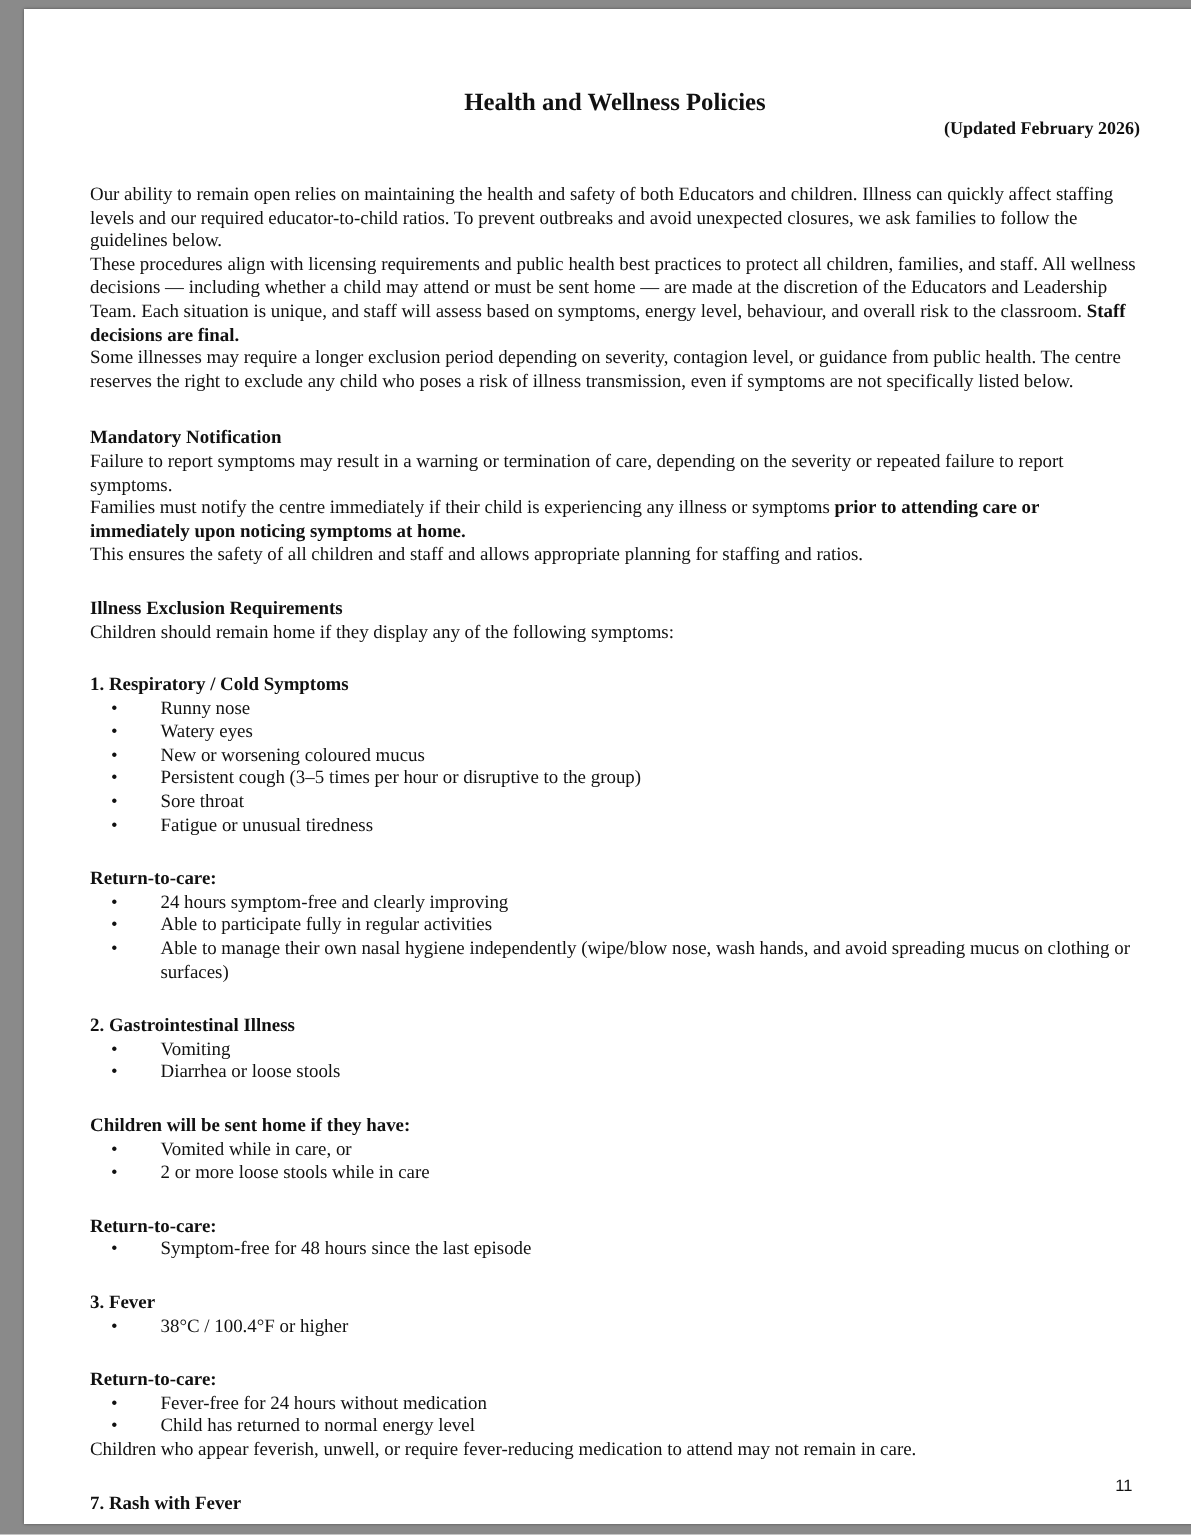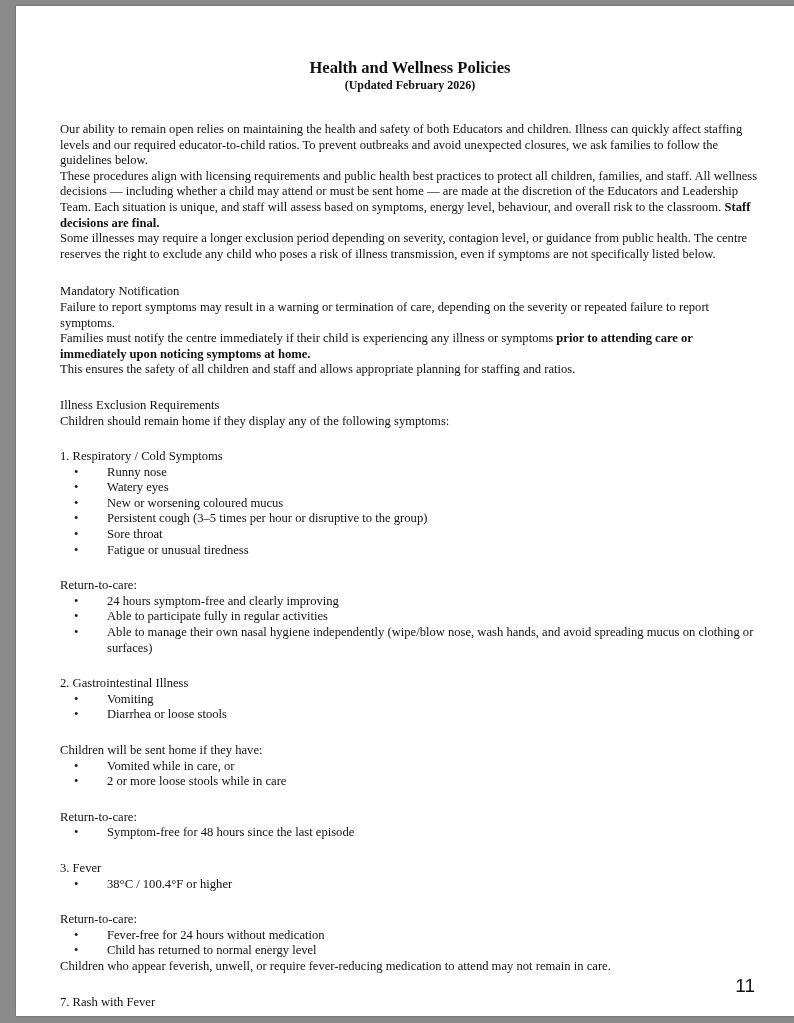--- a/index.html
+++ b/index.html
@@ -26,47 +26,47 @@
     color: #111;
   }
   .title {
     text-align: center;
     font-weight: bold;
     font-size: 16.5px;
     line-height: 20px;
     margin: 0;
   }
   .subtitle {
-    text-align: center;
+    text-align: right;
     font-weight: bold;
     font-size: 12px;
     line-height: 15px;
     margin: 0 0 29px 0;
   }
   p { margin: 0; }
   .section { margin-top: 16px; }
-  .heading { font-weight: normal; margin-top: 20px; }
+  .heading { font-weight: bold; margin-top: 20px; }
   b { font-weight: bold; }
   ul.bullets {
     list-style: none;
     margin: 0; padding: 0;
   }
   ul.bullets li {
     position: relative;
     padding-left: 47px;
   }
   ul.bullets li .dot {
     position: absolute;
     left: 14px; top: 0;
   }
   .page-num {
     position: absolute;
     right: 42px; bottom: 19px;
     font-family: "Liberation Sans", "DejaVu Sans", sans-serif;
-    font-size: 19px;
+    font-size: 11px;
     color: #111;
   }
 </style>
 </head>
 <body>
 
 <div class="page">
   <div class="content">
 
     <h1 class="title">Health and Wellness Policies</h1>

